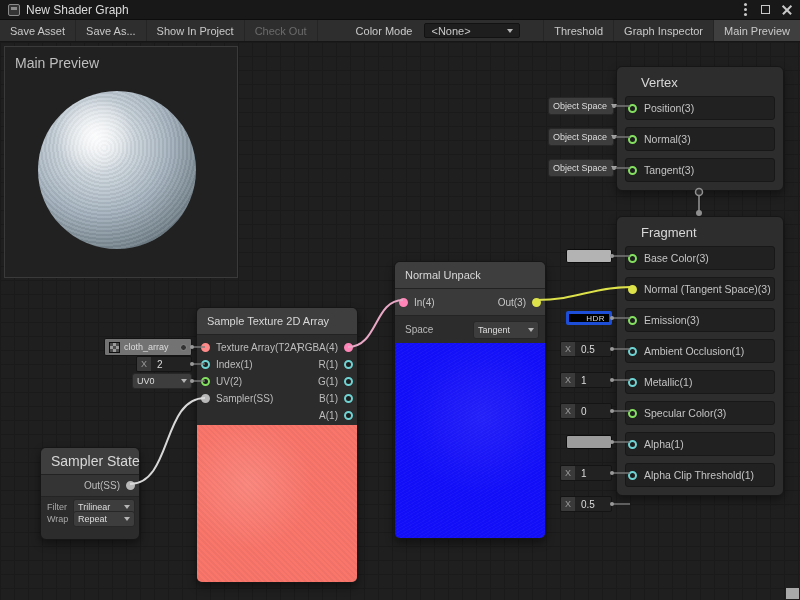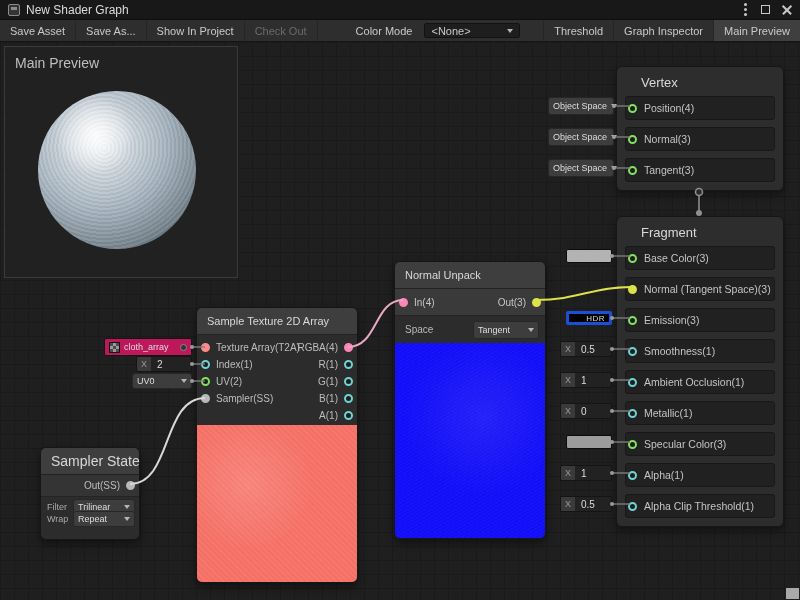--- a/index.html
+++ b/index.html
@@ -81,21 +81,21 @@
   
   .ext{position:absolute;z-index:4}
   .dropdown{display:flex;align-items:center;justify-content:space-between;background:#3d3d3d;border:1px solid #272727;
     border-radius:3px;font-size:9px;color:#dedede;padding:0 4px;white-space:nowrap}
   .floatfield{display:flex;align-items:stretch;background:#222;border:1px solid #141414;border-radius:2px;overflow:hidden}
   .floatfield .xl{background:#3a3a3a;color:#9a9a9a;font-size:9px;display:flex;align-items:center;padding:0 4px}
   .floatfield .val{color:#dcdcdc;font-size:10px;display:flex;align-items:center;padding:0 6px;flex:1}
   .swatch{background:#b3b3b3;border:1px solid #0c0c0c;border-radius:2px}
   .hdrswatch{display:flex;align-items:center;justify-content:flex-end;background:#000;border:3px solid #1d4ed8;border-radius:2px;
     color:#d8d8d8;font-size:8px;padding-right:4px;letter-spacing:.5px}
-  .objfield{display:flex;align-items:center;gap:4px;background:#be185d;border:1px solid #141414;border-radius:2px;
+  .objfield{display:flex;align-items:center;gap:4px;background:#737373;border:1px solid #141414;border-radius:2px;
     padding:0 4px;font-size:9px;color:#dcdcdc;white-space:nowrap}
   .texicon{width:11px;height:11px;min-width:11px;border:1px solid #101010;
     background:conic-gradient(#9a9a9a 25%,#4c4c4c 0 50%,#9a9a9a 0 75%,#4c4c4c 0);background-size:6px 6px}
   .picker-dot{margin-left:auto;width:7px;height:7px;min-width:7px;border-radius:50%;border:1px solid #8a8a8a;background:#333}
 
   
   .node-body{position:relative;height:90px}
   .srow-in{position:absolute;left:4px;display:flex;align-items:center;gap:6px;height:17px;font-size:10px;color:#bdbdbd;white-space:nowrap}
   .srow-out{position:absolute;right:4px;display:flex;align-items:center;gap:6px;height:17px;font-size:10px;color:#bdbdbd;white-space:nowrap}
 
@@ -187,21 +187,21 @@
 <div class="panel">
   <div class="panel-title">Main Preview</div>
   <div class="sphere"></div>
 </div>
 
 <div class="ctx" style="left:616px;top:66px;width:168px">
   <div class="ctx-title">Vertex</div>
   <div class="ctx-rows">
     <div class="ctx-row">
       <span class="port" style="--pc:#84e060"></span>
-      <span class="ctx-label">Position(4)</span>
+      <span class="ctx-label">Position(3)</span>
     </div>
     <div class="ctx-row">
       <span class="port" style="--pc:#84e060"></span>
       <span class="ctx-label">Normal(3)</span>
     </div>
     <div class="ctx-row">
       <span class="port" style="--pc:#84e060"></span>
       <span class="ctx-label">Tangent(3)</span>
     </div>
   </div>
@@ -227,24 +227,20 @@
       <span class="port" style="--pc:#84e060"></span>
       <span class="ctx-label">Base Color(3)</span>
     </div>
     <div class="ctx-row">
       <span class="port filled" style="--pc:#dde24a"></span>
       <span class="ctx-label">Normal (Tangent Space)(3)</span>
     </div>
     <div class="ctx-row">
       <span class="port" style="--pc:#84e060"></span>
       <span class="ctx-label">Emission(3)</span>
-    </div>
-    <div class="ctx-row">
-      <span class="port" style="--pc:#6fd3d3"></span>
-      <span class="ctx-label">Smoothness(1)</span>
     </div>
     <div class="ctx-row">
       <span class="port" style="--pc:#6fd3d3"></span>
       <span class="ctx-label">Ambient Occlusion(1)</span>
     </div>
     <div class="ctx-row">
       <span class="port" style="--pc:#6fd3d3"></span>
       <span class="ctx-label">Metallic(1)</span>
     </div>
     <div class="ctx-row">

